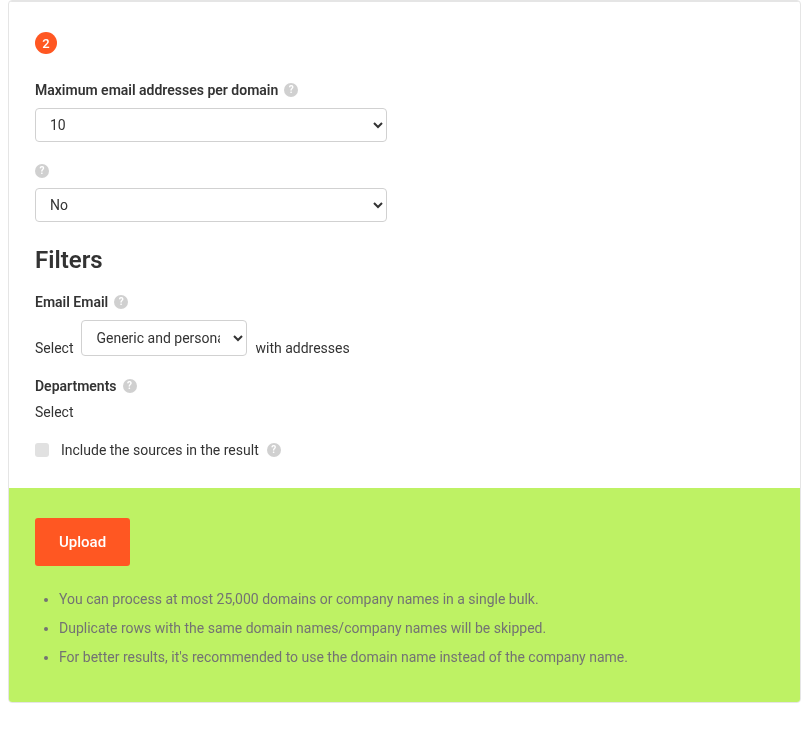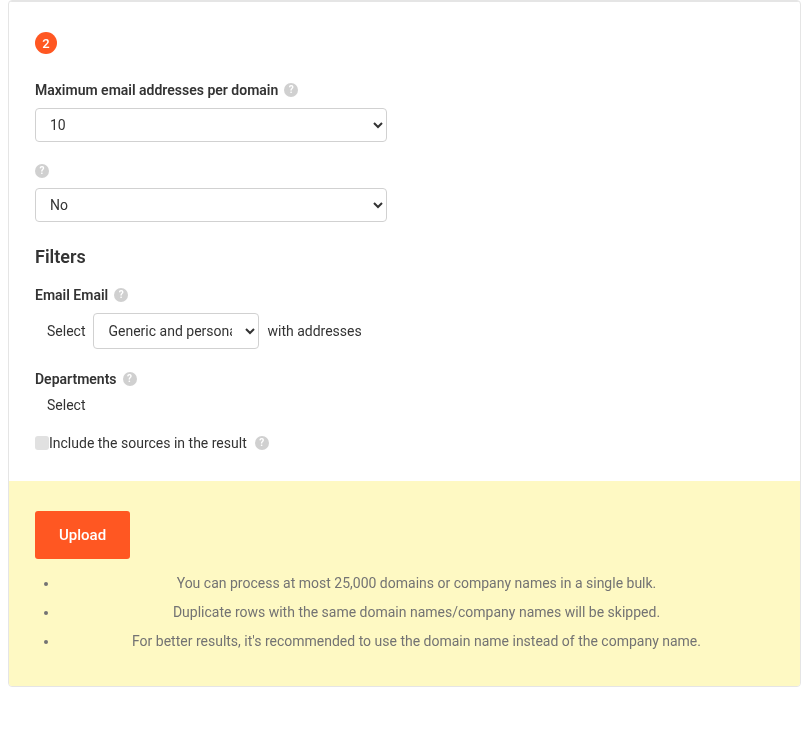--- a/index.html
+++ b/index.html
@@ -92,74 +92,72 @@
       height: 36px;
       border: 1px solid #d1d1d1;
       border-radius: 4px;
       padding: 0 10px;
       font-size: 14px;
       color: #333;
       background: #fff;
       font-family: inherit;
     }
     .subsection-title {
-      font-size: 18px;
+      font-size: 24px;
       font-weight: 600;
       color: #333;
       margin-bottom: 20px;
       margin-top: 24px;
     }
     .inline-row {
       display: flex;
-      align-items: center;
+      align-items: flex-end;
       gap: 8px;
       font-size: 14px;
       color: #333;
-      margin-left: 12px;
     }
     .checkbox-row {
       display: flex;
       align-items: center;
-      gap: 0;
+      gap: 12px;
       margin-top: 20px;
     }
     .checkbox-box {
       width: 14px;
       height: 14px;
       border-radius: 3px;
       background: #e1e1e1;
       cursor: pointer;
       flex-shrink: 0;
     }
     .checkbox-label {
       font-size: 14px;
       color: #333;
       display: flex;
       align-items: center;
       gap: 8px;
     }
     .footer {
-      background: #fef9c3;
+      background: #bef264;
       padding: 30px 26px 26px 26px;
     }
     .upload-btn {
       background: #ff5722;
       color: #fff;
       border: none;
       border-radius: 3px;
       padding: 15px 24px;
       font-size: 15px;
       font-weight: 500;
       cursor: pointer;
       font-family: inherit;
     }
     .notes-list {
-      margin-top: 14px;
+      margin-top: 23px;
       padding-left: 24px;
-      text-align: center;
     }
     .notes-list li {
       font-size: 14px;
       color: #737373;
       line-height: 1.5;
       margin-bottom: 8px;
     }
     .notes-list li::marker {
       color: #737373;
     }

